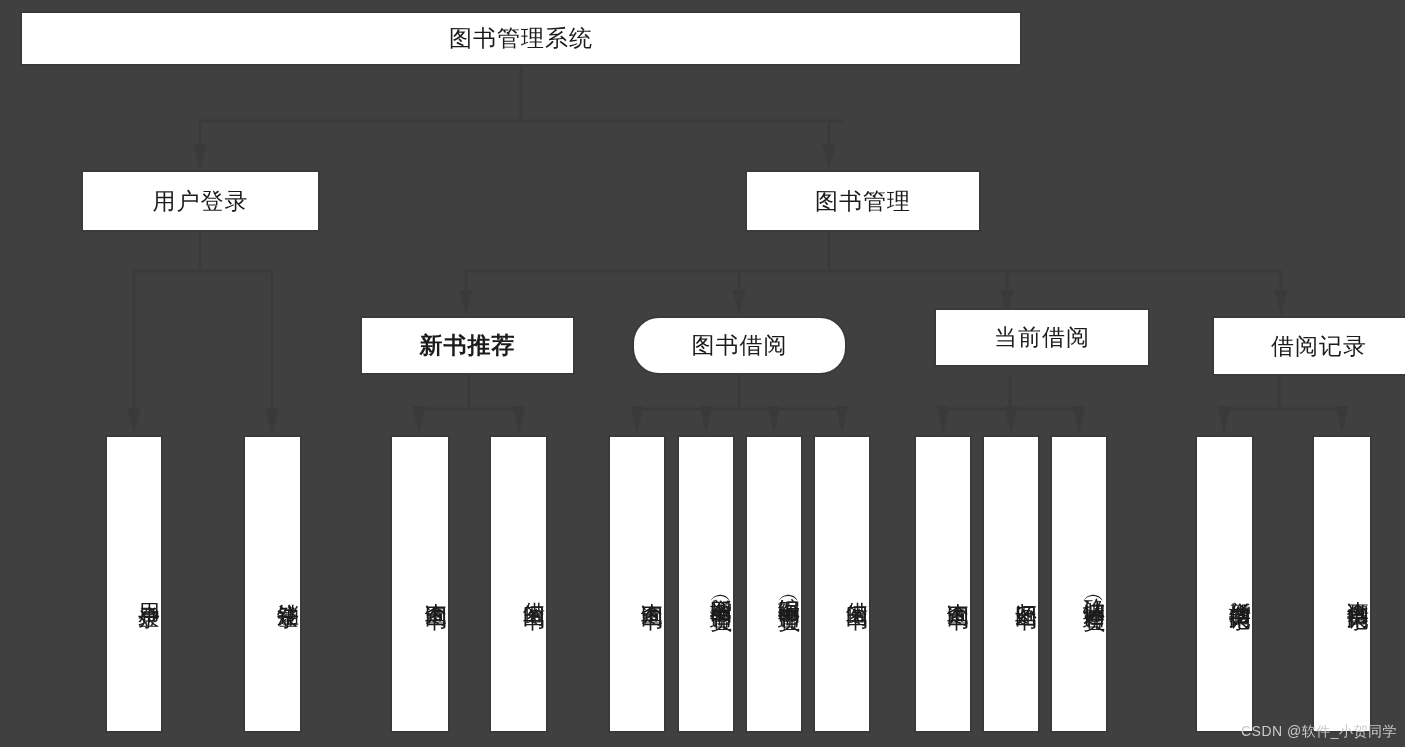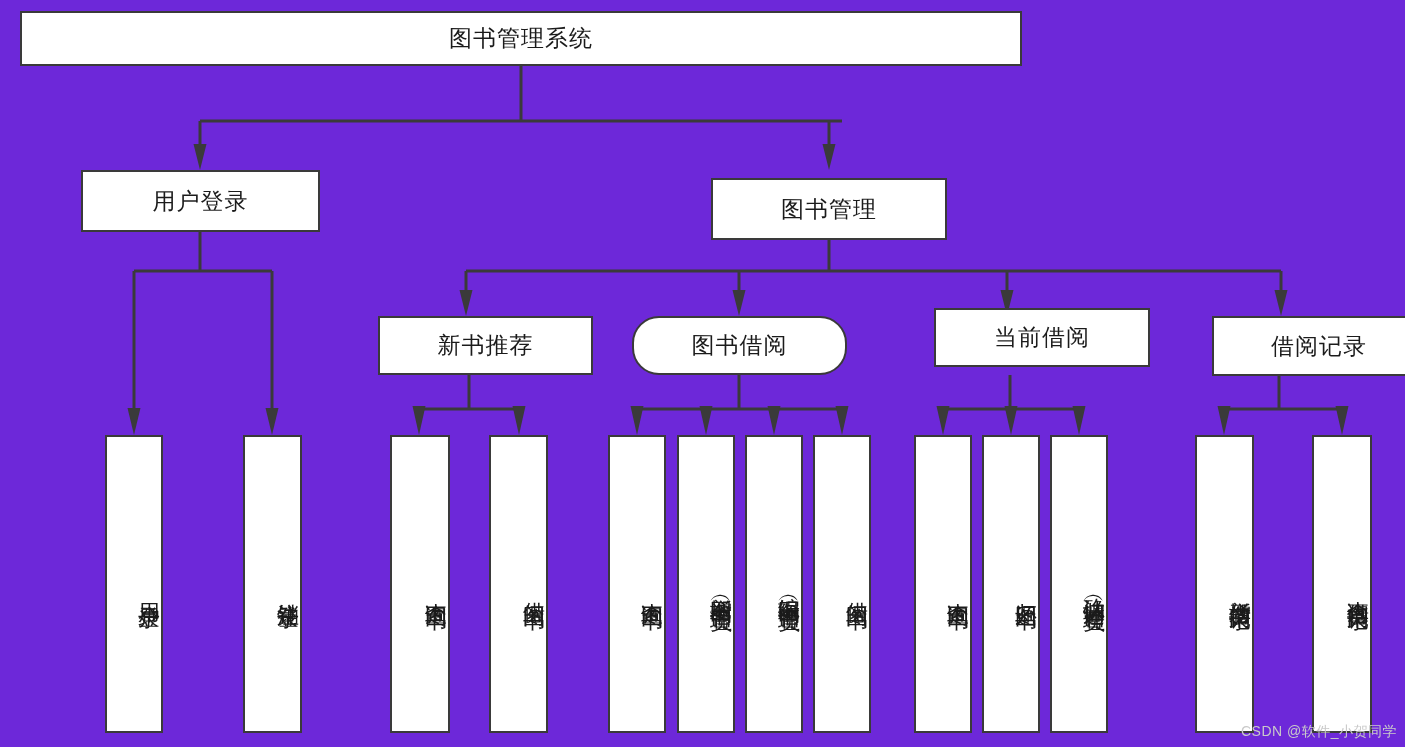--- a/index.html
+++ b/index.html
@@ -7,21 +7,21 @@
     padding: 0;
     background: #ffffff;
   }
   body {
     font-family: "Liberation Sans", "DejaVu Sans", sans-serif;
   }
   #diagram-root {
     position: relative;
     width: 1405px;
     height: 747px;
-    background: #6d28d9;
+    background: #404040;
     overflow: hidden;
   }
   #diagram-svg {
     position: absolute;
     top: 0;
     left: 0;
     width: 1405px;
     height: 747px;
   }
   .node-box {
@@ -150,25 +150,25 @@
     </g>
   </svg>
 
   <div class="node-box horizontal" style="left: 20px; top: 11px; width: 1002px; height: 55px;">
     <span class="node-label">图书管理系统</span>
   </div>
 
   <div class="node-box horizontal" style="left: 81px; top: 170px; width: 239px; height: 62px;">
     <span class="node-label">用户登录</span>
   </div>
-  <div class="node-box horizontal" style="left: 711px; top: 170px; width: 236px; height: 62px; margin-top: 8px;">
+  <div class="node-box horizontal" style="left: 745px; top: 170px; width: 236px; height: 62px;">
     <span class="node-label">图书管理</span>
   </div>
 
-  <div class="node-box horizontal" style="left: 378px; top: 316px; width: 215px; height: 59px;">
+  <div class="node-box horizontal" style="left: 360px; top: 316px; width: 215px; height: 59px; font-weight: bold;">
     <span class="node-label">新书推荐</span>
   </div>
   <div class="node-box horizontal" style="left: 632px; top: 316px; width: 215px; height: 59px; border-radius: 27px;">
     <span class="node-label">图书借阅</span>
   </div>
   <div class="node-box horizontal" style="left: 902px; top: 308px; width: 216px; height: 59px; margin-left: 32px;">
     <span class="node-label">当前借阅</span>
   </div>
   <div class="node-box horizontal" style="left: 1212px; top: 316px; width: 214px; height: 60px;">
     <span class="node-label">借阅记录</span>

